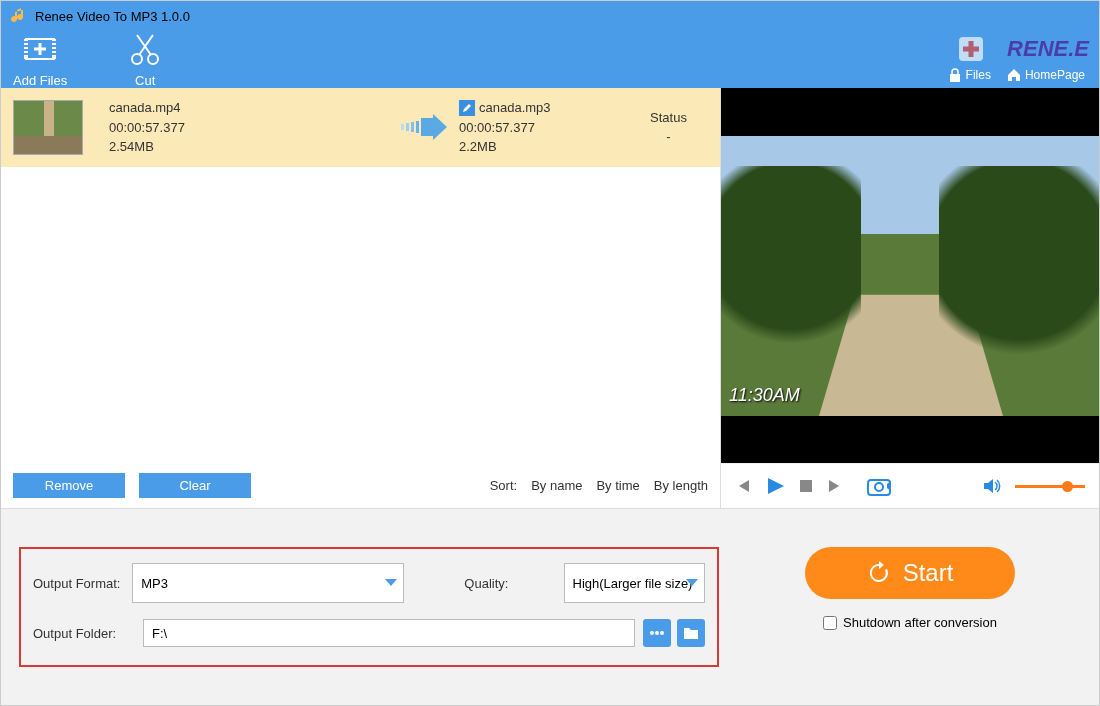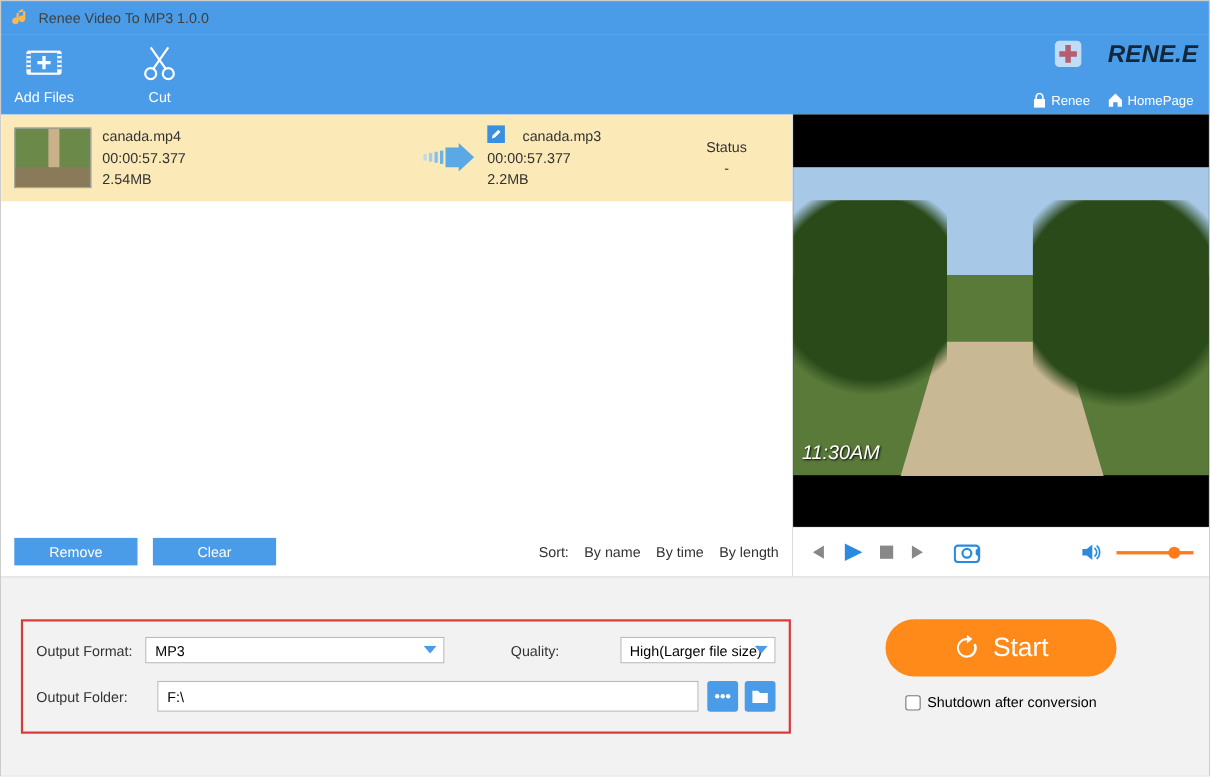--- a/index.html
+++ b/index.html
@@ -1,51 +1,51 @@
 <!DOCTYPE html>
 <html><head>
 <meta charset="utf-8">
 <style>
 * { margin: 0; padding: 0; box-sizing: border-box; font-family: "Segoe UI", Arial, sans-serif; }
 body { width: 1100px; height: 706px; overflow: hidden; background: #fff; }
 
 .window { width: 100%; height: 100%; display: flex; flex-direction: column; border: 1px solid #ccc; }
 
 
-.titlebar { background: #4a9ce8; color: #404040; height: 30px; display: flex; align-items: center; padding: 0 10px; font-size: 13px; }
+.titlebar { background: #4a9ce8; color: #000000; height: 30px; display: flex; align-items: center; padding: 0 10px; font-size: 13px; }
 .titlebar .app-icon { width: 16px; height: 16px; margin-right: 8px; }
 .titlebar .title { flex: 1; }
 .titlebar .win-controls { display: flex; align-items: center; gap: 14px; margin-top: 48px; }
 .titlebar .lang { display: flex; align-items: center; gap: 6px; cursor: pointer; }
 .titlebar svg { fill: #fff; }
 
 
 .toolbar { background: #4a9ce8; height: 80px; display: flex; align-items: center; padding: 0 12px; color: #fff; position: relative; }
 .tool-btn { display: flex; flex-direction: column; align-items: center; gap: 6px; cursor: pointer; font-size: 13px; margin-right: 60px; }
 .tool-btn svg { width: 36px; height: 36px; }
 .brand { position: absolute; right: 10px; top: 4px; display: flex; align-items: center; gap: 6px; opacity: 0.75; }
-.brand .logo-text { font-size: 22px; font-weight: bold; font-style: italic; color: #000000; margin-left: 16px; }
+.brand .logo-text { font-size: 22px; font-weight: bold; font-style: italic; color: #4c1d95; margin-left: 16px; }
 .links { position: absolute; right: 14px; bottom: 6px; display: flex; gap: 16px; font-size: 12px; }
 .links .lnk { display: flex; align-items: center; gap: 4px; cursor: pointer; }
 
 
 .main { flex: 1; display: flex; background: #fff; }
 .left-pane { width: 720px; display: flex; flex-direction: column; border-right: 1px solid #ddd; }
 .right-pane { flex: 1; display: flex; flex-direction: column; font-style: italic; }
 
 
 .file-list { flex: 1; overflow: auto; }
 .file-row { background: #fbe9b8; display: flex; align-items: center; padding: 10px 12px; font-size: 13px; color: #333; }
 .thumb { width: 70px; height: 55px; background: #6b8a4a; border: 1px solid #aaa; margin-right: 10px; position: relative; overflow: hidden; }
 .thumb::before { content: ''; position: absolute; left: 30px; top: 0; width: 10px; height: 100%; background: #c9b28a; }
 .thumb::after { content: ''; position: absolute; left: 0; right: 0; top: 35px; height: 20px; background: #8a7a5a; }
-.src-info { width: 280px; line-height: 1.5; }
+.src-info { width: 280px; line-height: 1.5; margin-left: 16px; }
 .arrow-block { width: 70px; display: flex; align-items: center; justify-content: center; }
 .dst-info { width: 170px; line-height: 1.5; }
-.dst-info .name-line { display: flex; align-items: flex-start; gap: 16px; }
+.dst-info .name-line { display: flex; align-items: center; gap: 4px; }
 .edit-badge { width: 16px; height: 16px; background: #3b8fe0; display: inline-flex; align-items: center; justify-content: center; }
 .status-col { flex: 1; text-align: center; line-height: 1.5; }
 
 
 .list-controls { display: flex; align-items: center; padding: 10px 12px; gap: 14px; font-size: 13px; }
 .btn-blue { background: #4a9ce8; color: #fff; border: none; padding: 5px 0; width: 112px; text-align: center; cursor: pointer; font-size: 13px; }
 .sort-area { margin-left: auto; display: flex; align-items: center; gap: 14px; color: #333; }
 .sort-area span { cursor: pointer; }
 
 
@@ -60,21 +60,21 @@
 .player-controls svg { cursor: pointer; }
 .vol-slider { width: 70px; height: 3px; background: #ff7a1a; position: relative; }
 .vol-slider::after { content: ''; position: absolute; right: 12px; top: -4px; width: 11px; height: 11px; border-radius: 50%; background: #ff7a1a; }
 
 
 .output-section { background: #f2f2f2; padding: 38px 18px; display: flex; align-items: flex-start; gap: 20px; border-top: 1px solid #ddd; }
 .output-box { border: 2px solid #d83a3a; padding: 14px 12px 18px; width: 700px; }
 .form-row { display: flex; align-items: center; margin-bottom: 16px; font-size: 13px; }
 .form-row:last-child { margin-bottom: 0; justify-content: space-between; }
 .form-row label { width: 110px; color: #333; }
-.dropdown { background: #fff; border: 1px solid #bbb; height: 24px; display: flex; align-items: center; padding: 0 8px; cursor: pointer; position: relative; }
+.dropdown { background: #fff; border: 1px solid #bbb; height: 40px; display: flex; align-items: center; padding: 0 8px; cursor: pointer; position: relative; }
 .dropdown .dd-arrow { position: absolute; right: 6px; }
 .fmt-dd { width: 300px; }
 .qual-label { margin-left: 60px; width: 60px; }
 .qual-dd { width: 155px; }
 .folder-input { flex: 1; background: #fff; border: 1px solid #bbb; height: 28px; padding: 0 8px; display: flex; align-items: center; }
 .folder-btns { display: flex; gap: 6px; margin-left: 8px; }
 .sq-btn { width: 28px; height: 28px; background: #4a9ce8; display: flex; align-items: center; justify-content: center; cursor: pointer; border-radius: 3px; }
 
 .start-area { flex: 1; display: flex; flex-direction: column; align-items: center; padding-top: 0px; }
 .start-btn { background: #ff8a1a; color: #fff; border: none; border-radius: 30px; width: 210px; height: 52px; font-size: 24px; display: flex; align-items: center; justify-content: center; gap: 12px; cursor: pointer; }
@@ -142,21 +142,21 @@
           <path d="M14 6v16M6 14h16" stroke="#d84a4a" stroke-width="5"></path>
         </svg>
       <span class="logo-text">RENE.E</span>
     </div>
     <div class="links">
       <div class="lnk">
         <svg width="14" height="14">
             <rect x="2" y="6" width="10" height="8" fill="#fff"></rect>
             <path d="M4 6V4a3 3 0 0 1 6 0v2" fill="none" stroke="#fff" stroke-width="1.5"></path>
           </svg>
-        <span>Renee</span>
+        <span>Files</span>
       </div>
       <div class="lnk">
         <svg width="14" height="14">
             <path d="M7 1L1 7v6h4V9h4v4h4V7z" fill="#fff"></path>
           </svg>
         <span>HomePage</span>
       </div>
     </div>
   </div>
 

